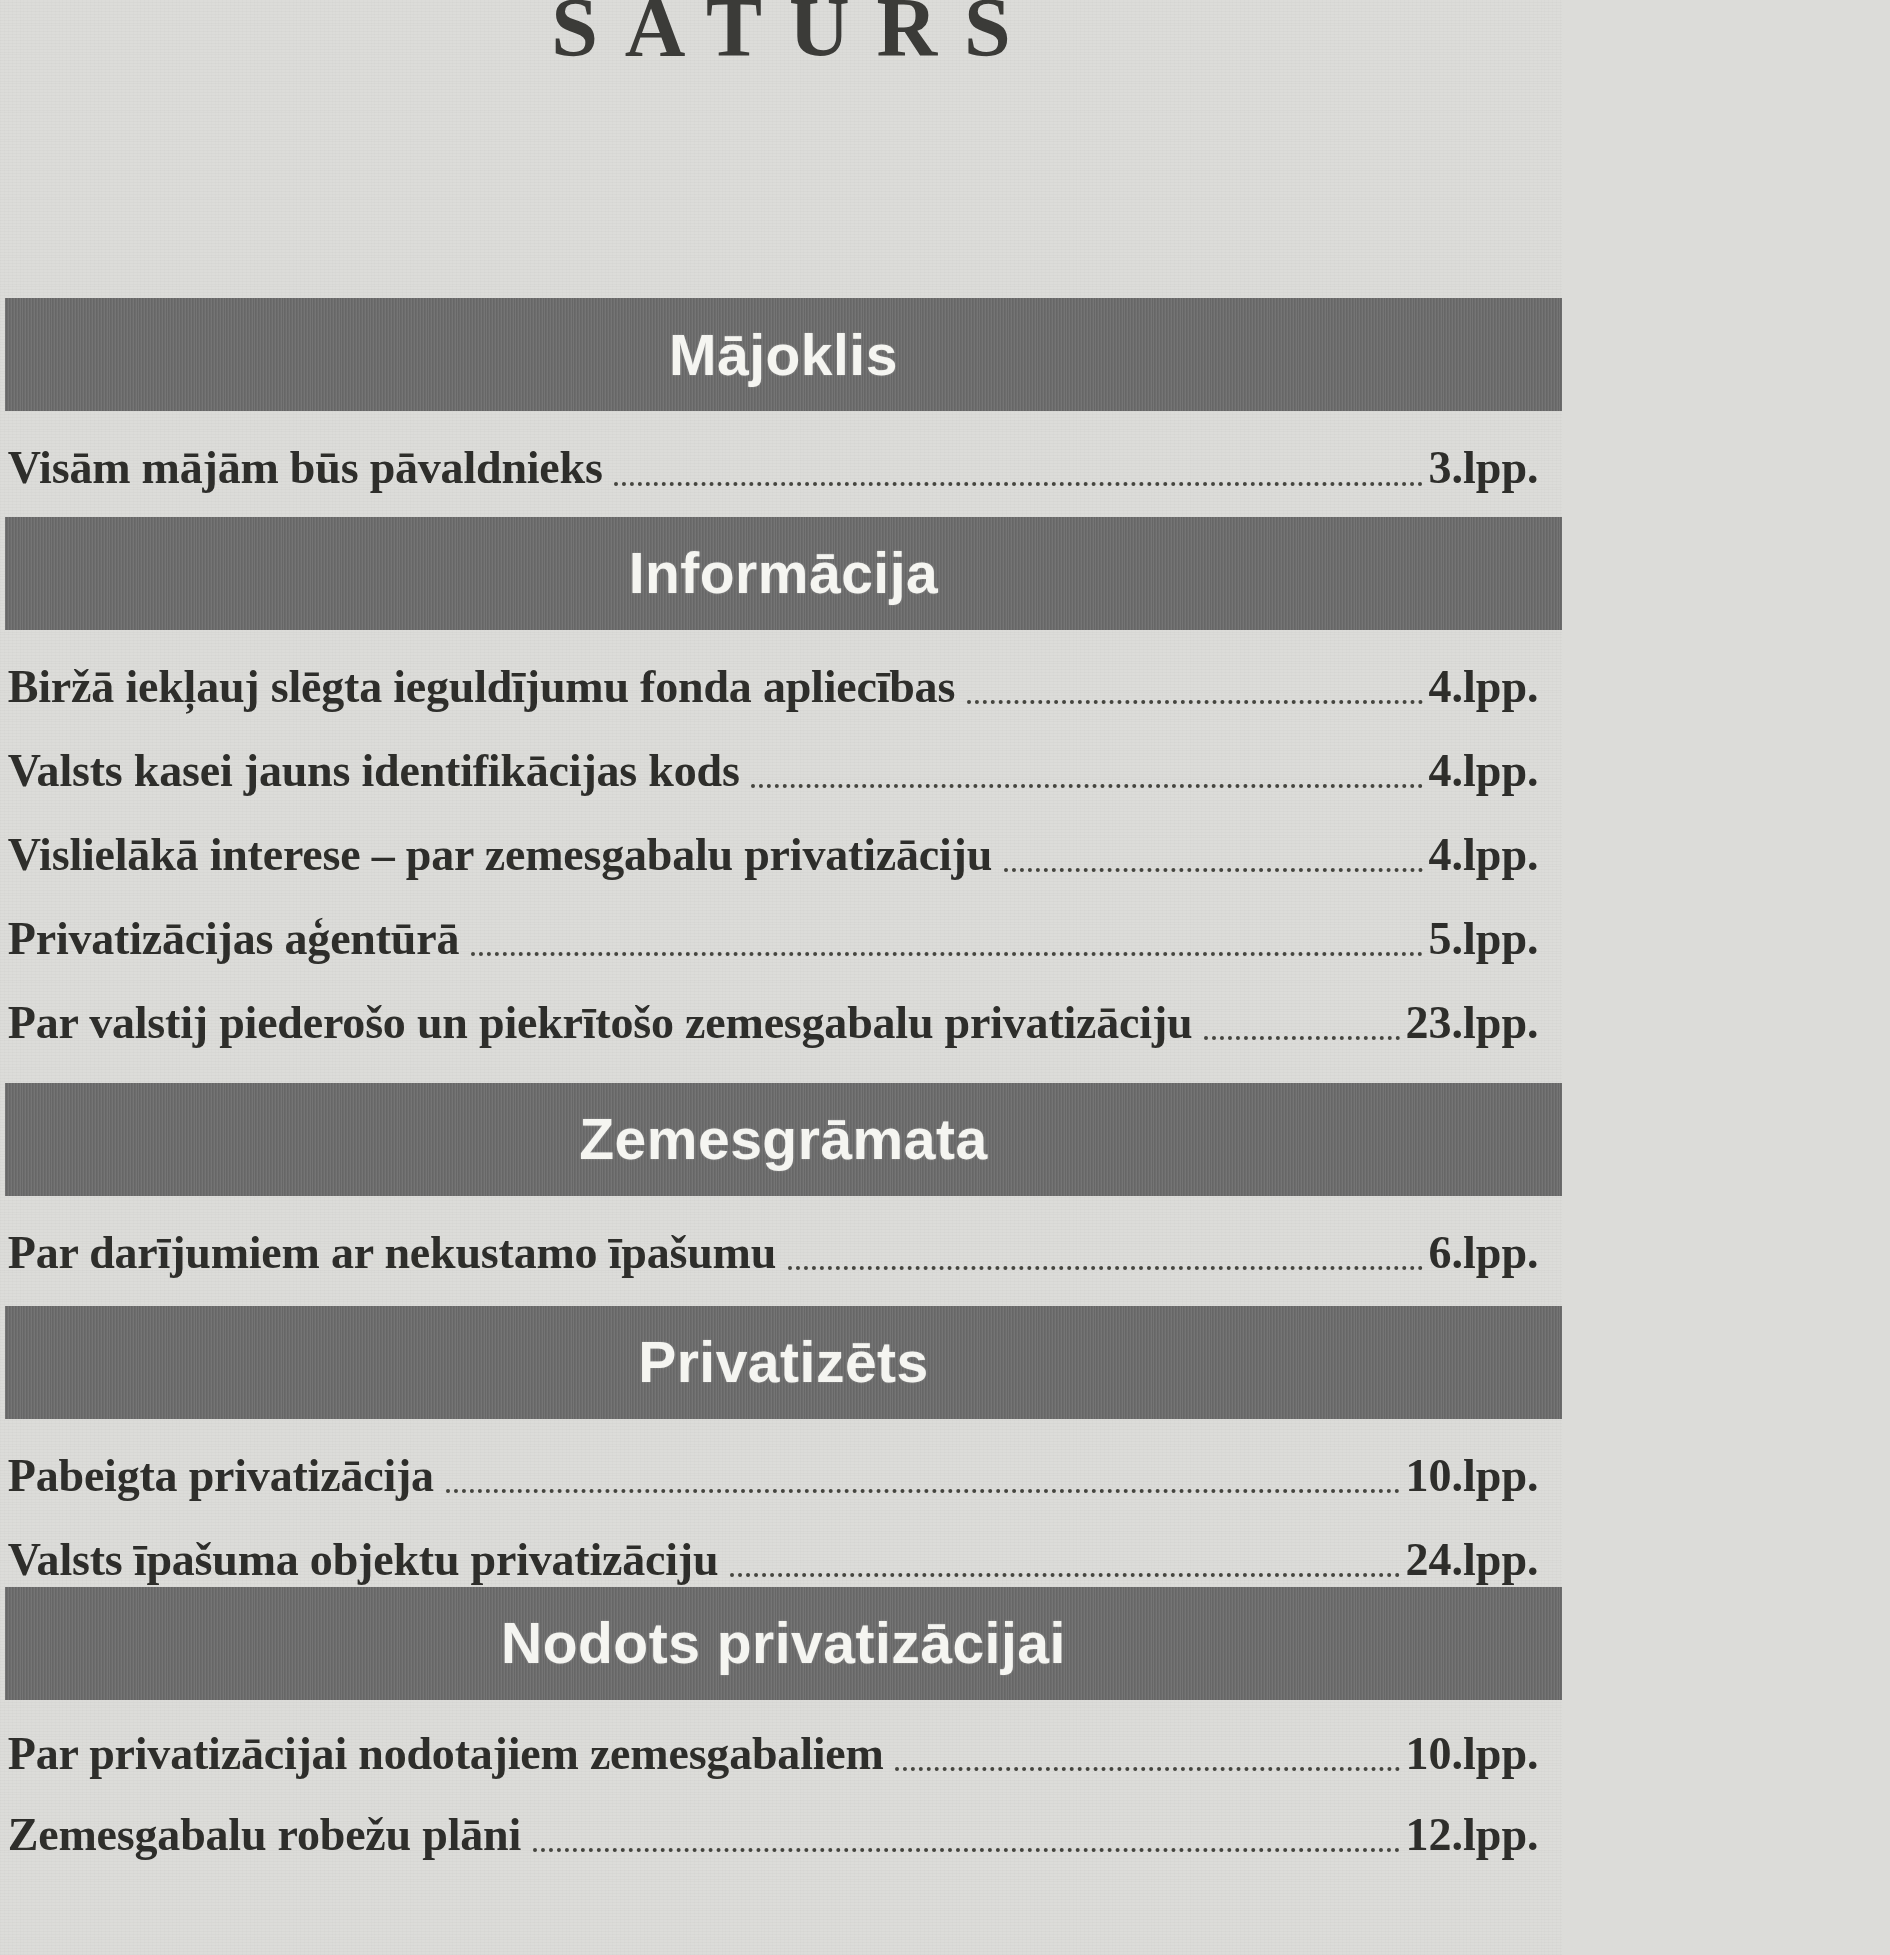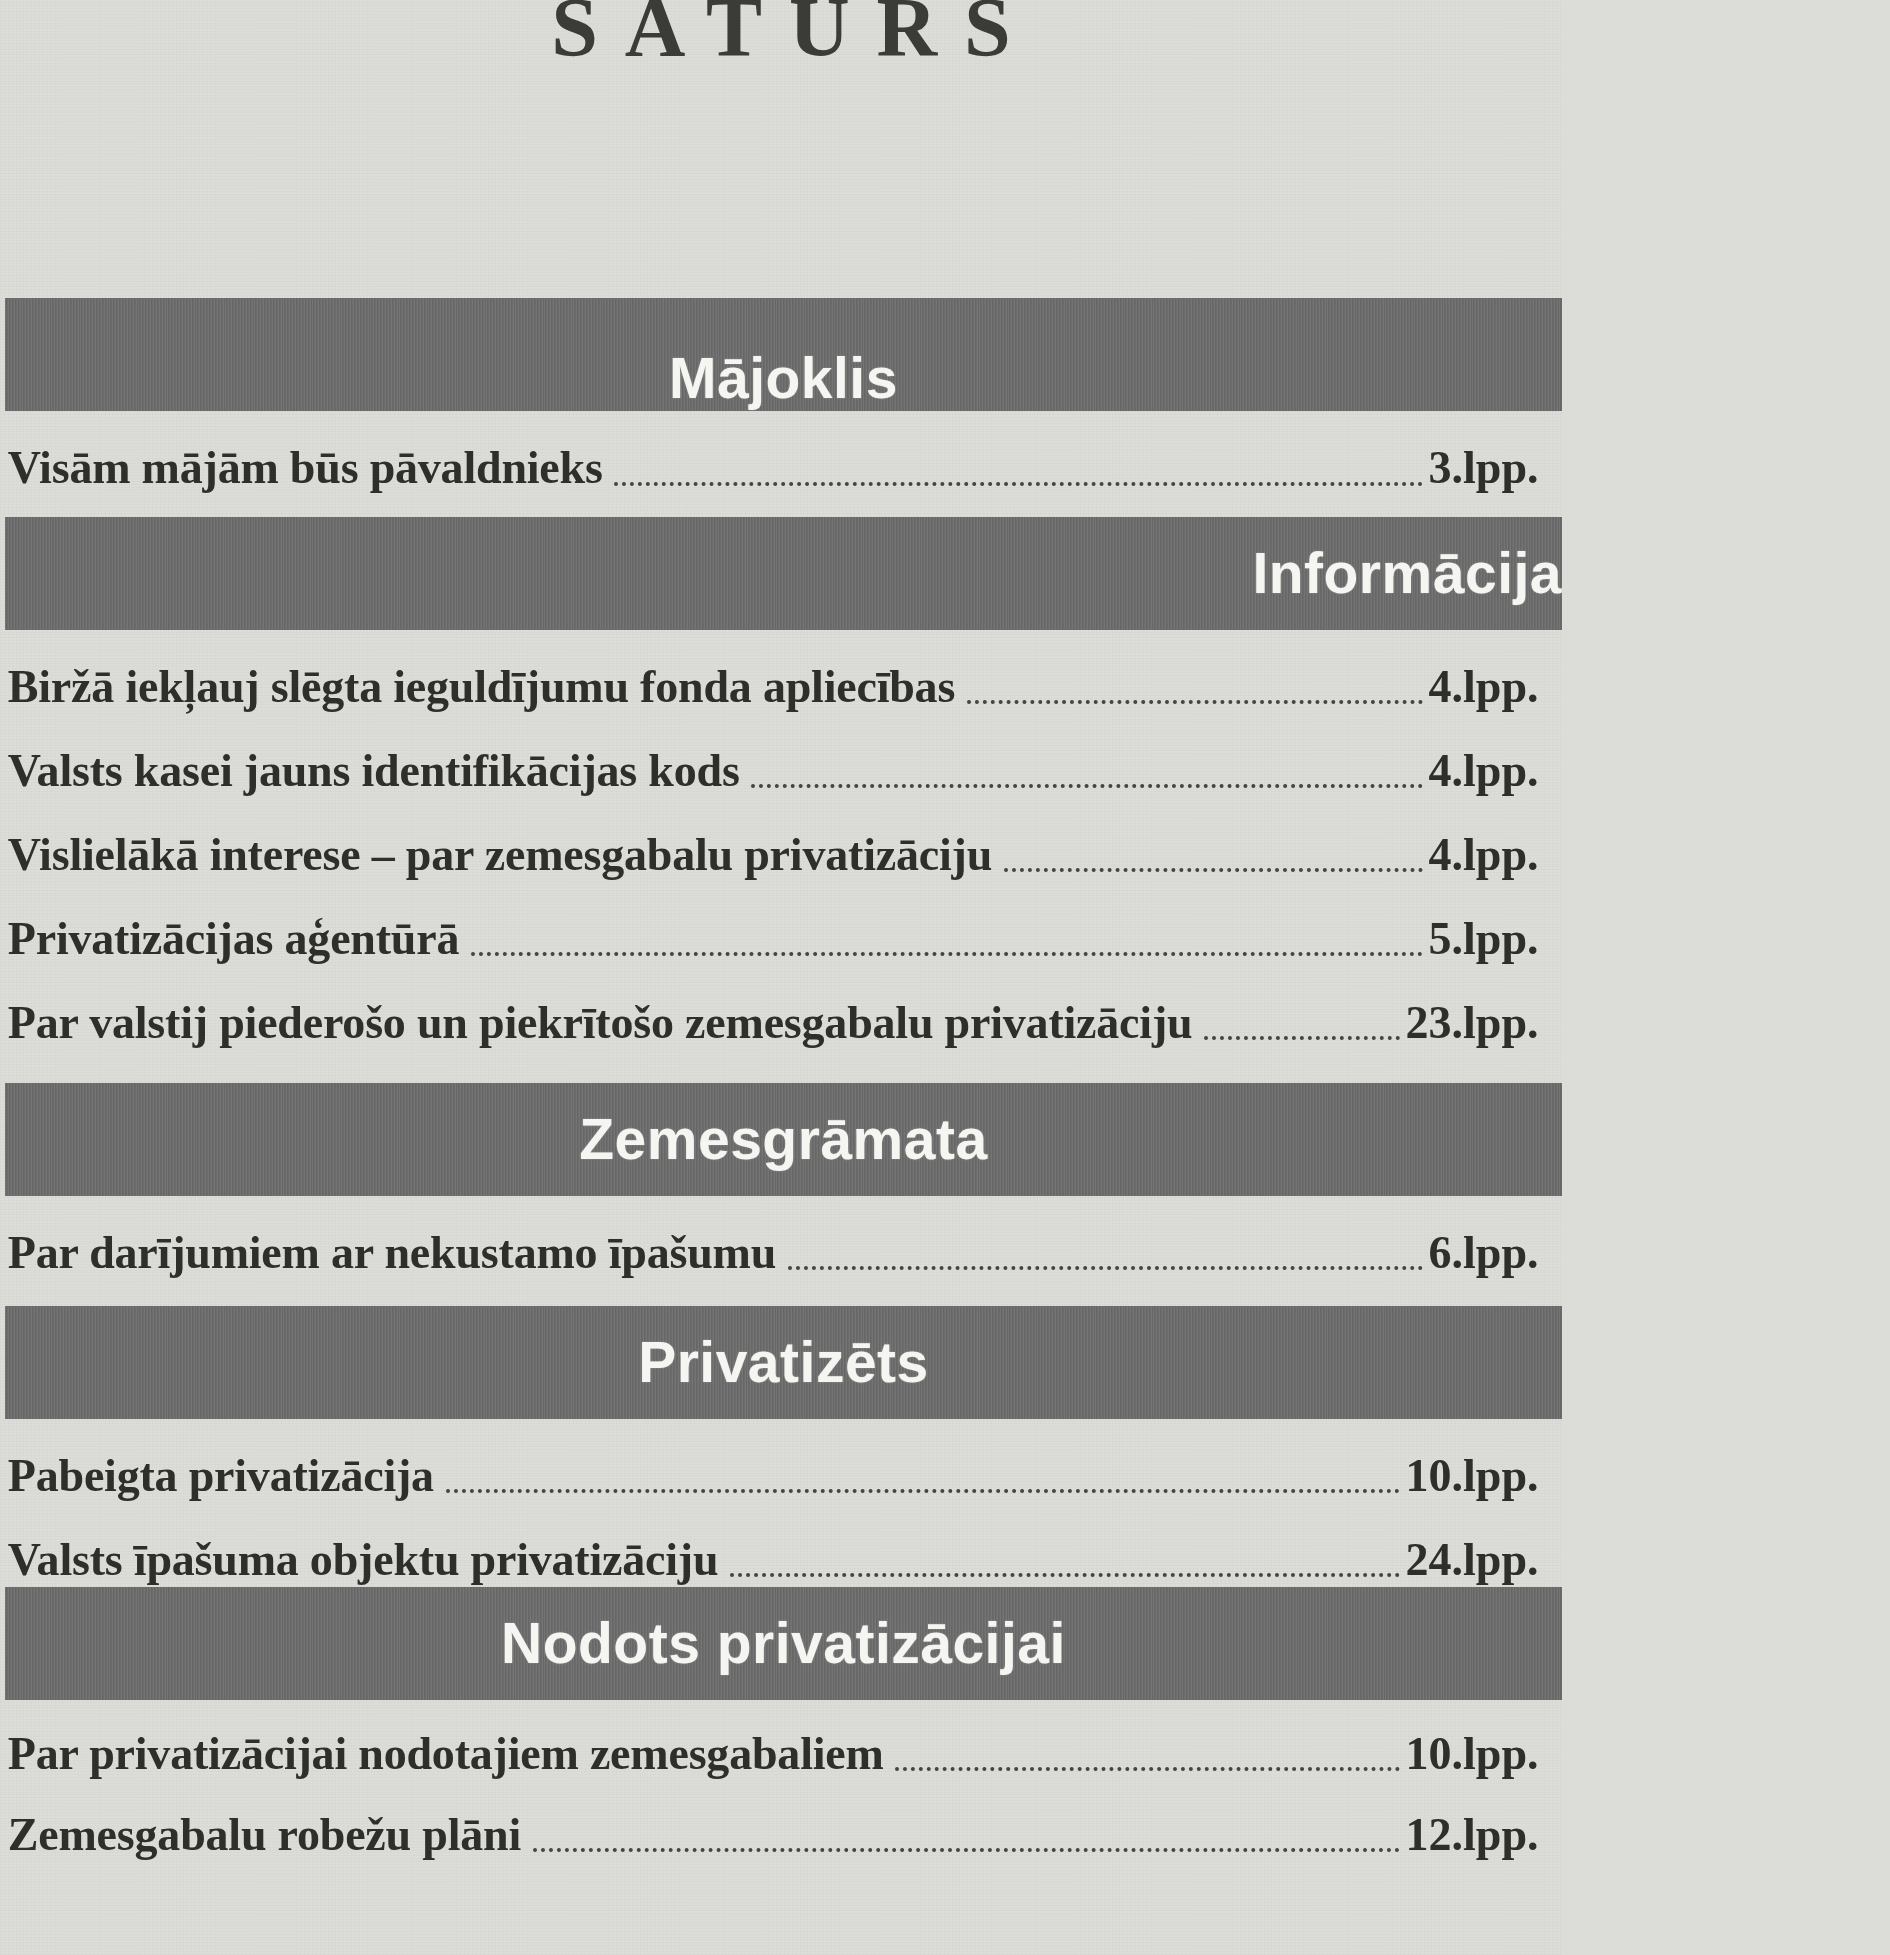--- a/index.html
+++ b/index.html
@@ -64,22 +64,22 @@
   .etitle { white-space: nowrap; letter-spacing: -0.2px; }
   .leader {
     flex: 1 1 auto;
     min-width: 39px;
     border-bottom: 4.9px dotted #45453f;
     margin: 0 5.9px 9.8px 11.8px;
   }
   .pnum { white-space: nowrap; }
 
   
-  .sec1 .bar { margin-top: 226px; align-items: flex-end; }
-  .sec2 .bar { margin-top: 21.6px; justify-content: flex-end; }
+  .sec1 .bar { margin-top: 226px; }
+  .sec2 .bar { margin-top: 21.6px; }
   .sec3 .bar { margin-top: 33px; }
   .sec4 .bar { margin-top: 26px; }
   .sec4 .entry:first-of-type { margin-top: 37px; }
   .sec5 .bar { }
   .sec5 .entry { margin-top: 26px; }
   .sec5 .entry:first-of-type { margin-top: 15.7px; }
 </style>
 </head>
 <body>
 

